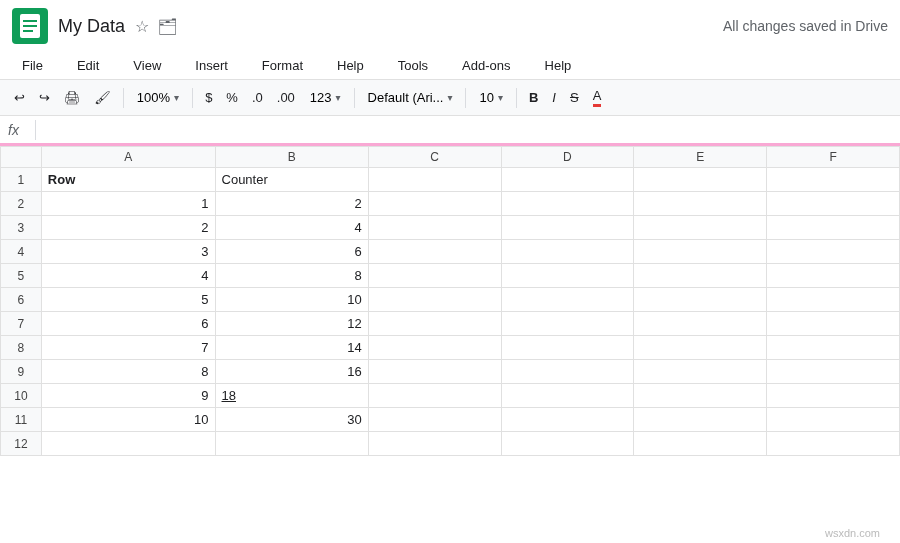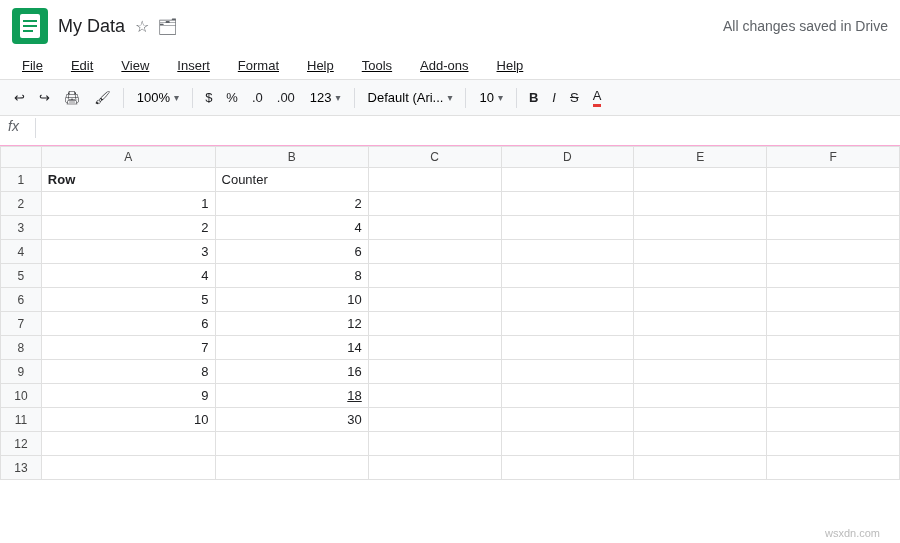--- a/index.html
+++ b/index.html
@@ -37,23 +37,22 @@
       margin-left: auto;
       font-size: 14px;
       color: #5f6368;
     }
 
     
     .menu-bar {
       display: flex;
       align-items: flex-start;
       padding: 2px 12px;
-      gap: 8px;
+      gap: 14px;
       background: #fff;
-      text-decoration: underline;
     }
     .menu-item {
       padding: 4px 10px;
       font-size: 13px;
       color: #202124;
       cursor: pointer;
       border-radius: 4px;
     }
 
     
@@ -108,21 +107,22 @@
     .underline-bar {
       width: 100%;
       height: 3px;
       background: #e53935;
       margin-top: 1px;
     }
 
     
     .formula-bar {
       display: flex;
-      border-bottom: 1px solid #f9a8d4;
+      align-items: center;
+      border-bottom: 3px solid #f9a8d4;
       padding: 2px 8px;
       gap: 16px;
       height: 30px;
     }
     .formula-icon {
       font-size: 14px;
       color: #5f6368;
       font-style: italic;
     }
     .formula-divider {
@@ -364,21 +364,21 @@
           <td class="cell cell-a" style="text-align: right;">8</td>
           <td class="cell cell-b" style="text-align: right;">16</td>
           <td class="cell cell-c"></td>
           <td class="cell cell-d"></td>
           <td class="cell cell-e"></td>
           <td class="cell cell-f"></td>
         </tr>
         <tr>
           <th class="row-header">10</th>
           <td class="cell cell-a" style="text-align: right;">9</td>
-          <td class="cell cell-b" style="text-align: right; text-decoration: underline;">18</td>
+          <td class="cell cell-b" style=" text-decoration: underline;">18</td>
           <td class="cell cell-c"></td>
           <td class="cell cell-d"></td>
           <td class="cell cell-e"></td>
           <td class="cell cell-f"></td>
         </tr>
         <tr>
           <th class="row-header">11</th>
           <td class="cell cell-a" style="text-align: right;">10</td>
           <td class="cell cell-b" style="text-align: right;">30</td>
           <td class="cell cell-c"></td>
@@ -388,26 +388,17 @@
         </tr>
         <tr>
           <th class="row-header">12</th>
           <td class="cell cell-a" style="text-align: right;"></td>
           <td class="cell cell-b" style="text-align: right;"></td>
           <td class="cell cell-c"></td>
           <td class="cell cell-d"></td>
           <td class="cell cell-e"></td>
           <td class="cell cell-f"></td>
         </tr>
-        <tr>
-          <th class="row-header">13</th>
-          <td class="cell cell-a" style="text-align: right;"></td>
-          <td class="cell cell-b" style="text-align: right;"></td>
-          <td class="cell cell-c"></td>
-          <td class="cell cell-d"></td>
-          <td class="cell cell-e"></td>
-          <td class="cell cell-f"></td>
-        </tr>
       </tbody>
   </table>
 </div>
 
 <div class="wsxdn-watermark">wsxdn.com</div>
 
 </body></html>

